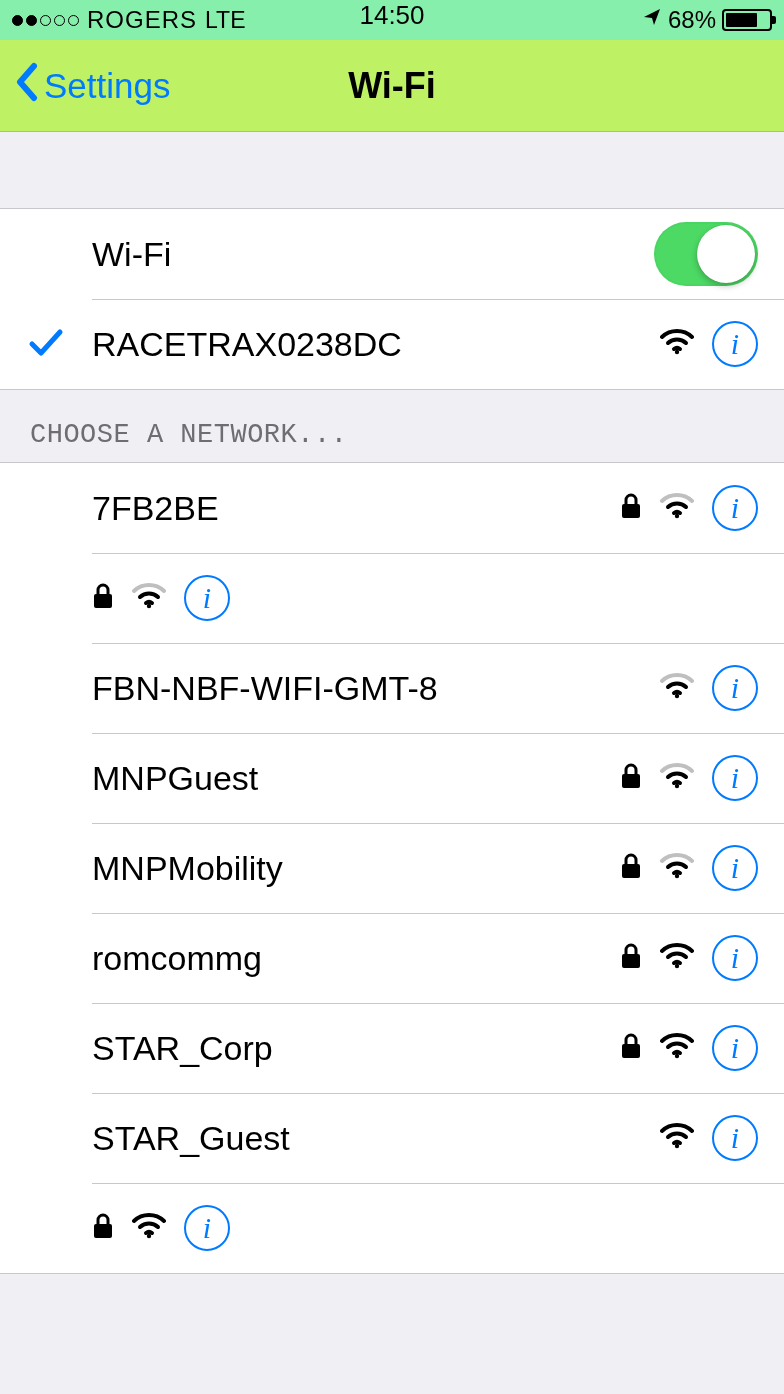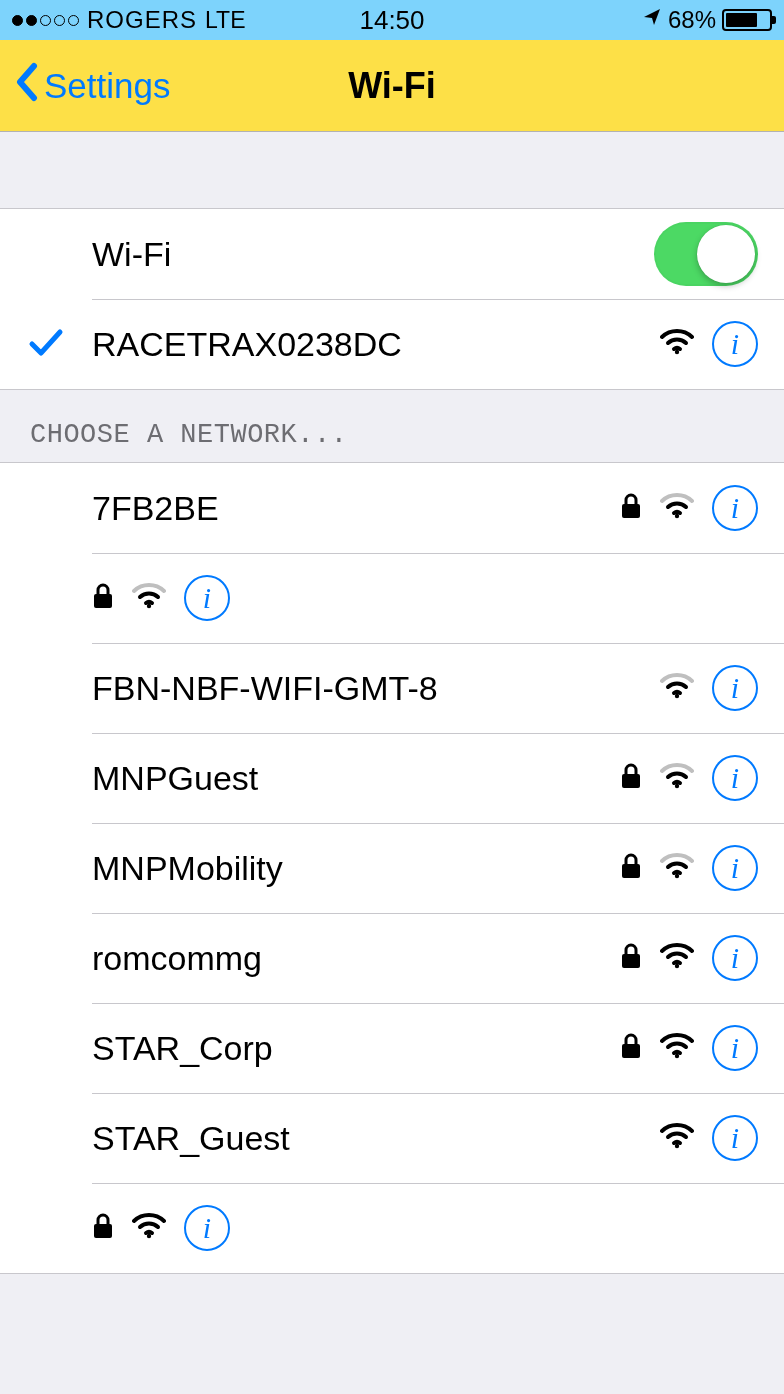--- a/index.html
+++ b/index.html
@@ -8,23 +8,22 @@
       height: 1394px;
       font-family: -apple-system, "Helvetica Neue", Helvetica, Arial, sans-serif;
       background: #efeff4;
       color: #000;
       overflow: hidden;
     }
 
     
     .status-bar {
       height: 40px;
-      background: #7dd3fc;
-      display: flex;
-      align-items: center;
+      background: #86efac;
+      display: flex;
       padding: 0 12px;
       font-size: 24px;
       font-weight: 400;
       position: relative;
     }
     .sb-left { display: flex; align-items: center; gap: 8px; }
     .sb-dots { display: flex; gap: 3px; align-items: center; }
     .sb-dot { width: 11px; height: 11px; border-radius: 50%; border: 1.5px solid #000; }
     .sb-dot.filled { background: #000; }
     .sb-carrier { font-size: 24px; letter-spacing: 1px; }
@@ -39,21 +38,21 @@
     .battery::after {
       content: ""; position: absolute; right: -6px; top: 5px; width: 4px; height: 8px;
       background: #000; border-radius: 0 2px 2px 0;
     }
     .battery-fill { position: absolute; left: 2px; top: 2px; bottom: 2px; background: #000; border-radius: 1px; }
     .loc-arrow { font-size: 22px; }
 
     
     .nav-bar {
       height: 92px;
-      background: #fde047;
+      background: #bef264;
       border-bottom: 1px solid #b2b2b2;
       display: flex;
       align-items: center;
       position: relative;
     }
     .back-btn {
       display: flex; align-items: center; gap: 4px;
       color: #007aff; font-size: 35px;
       padding-left: 14px;
       cursor: pointer;

